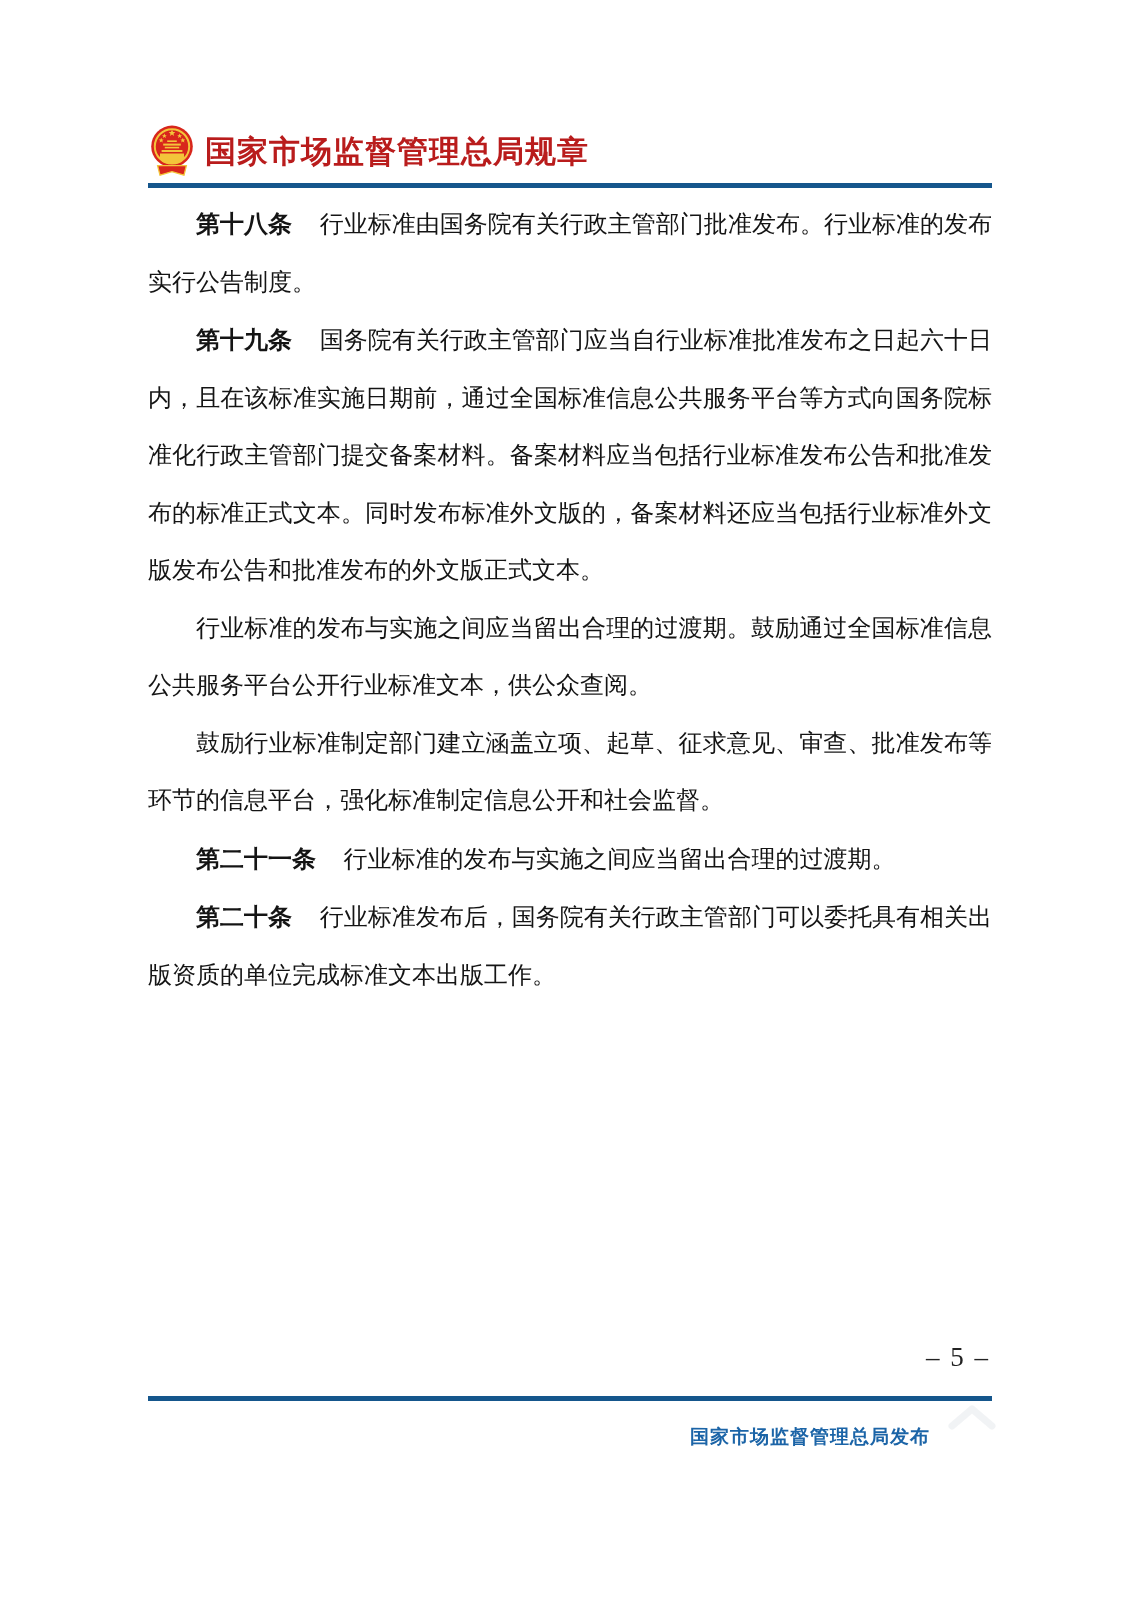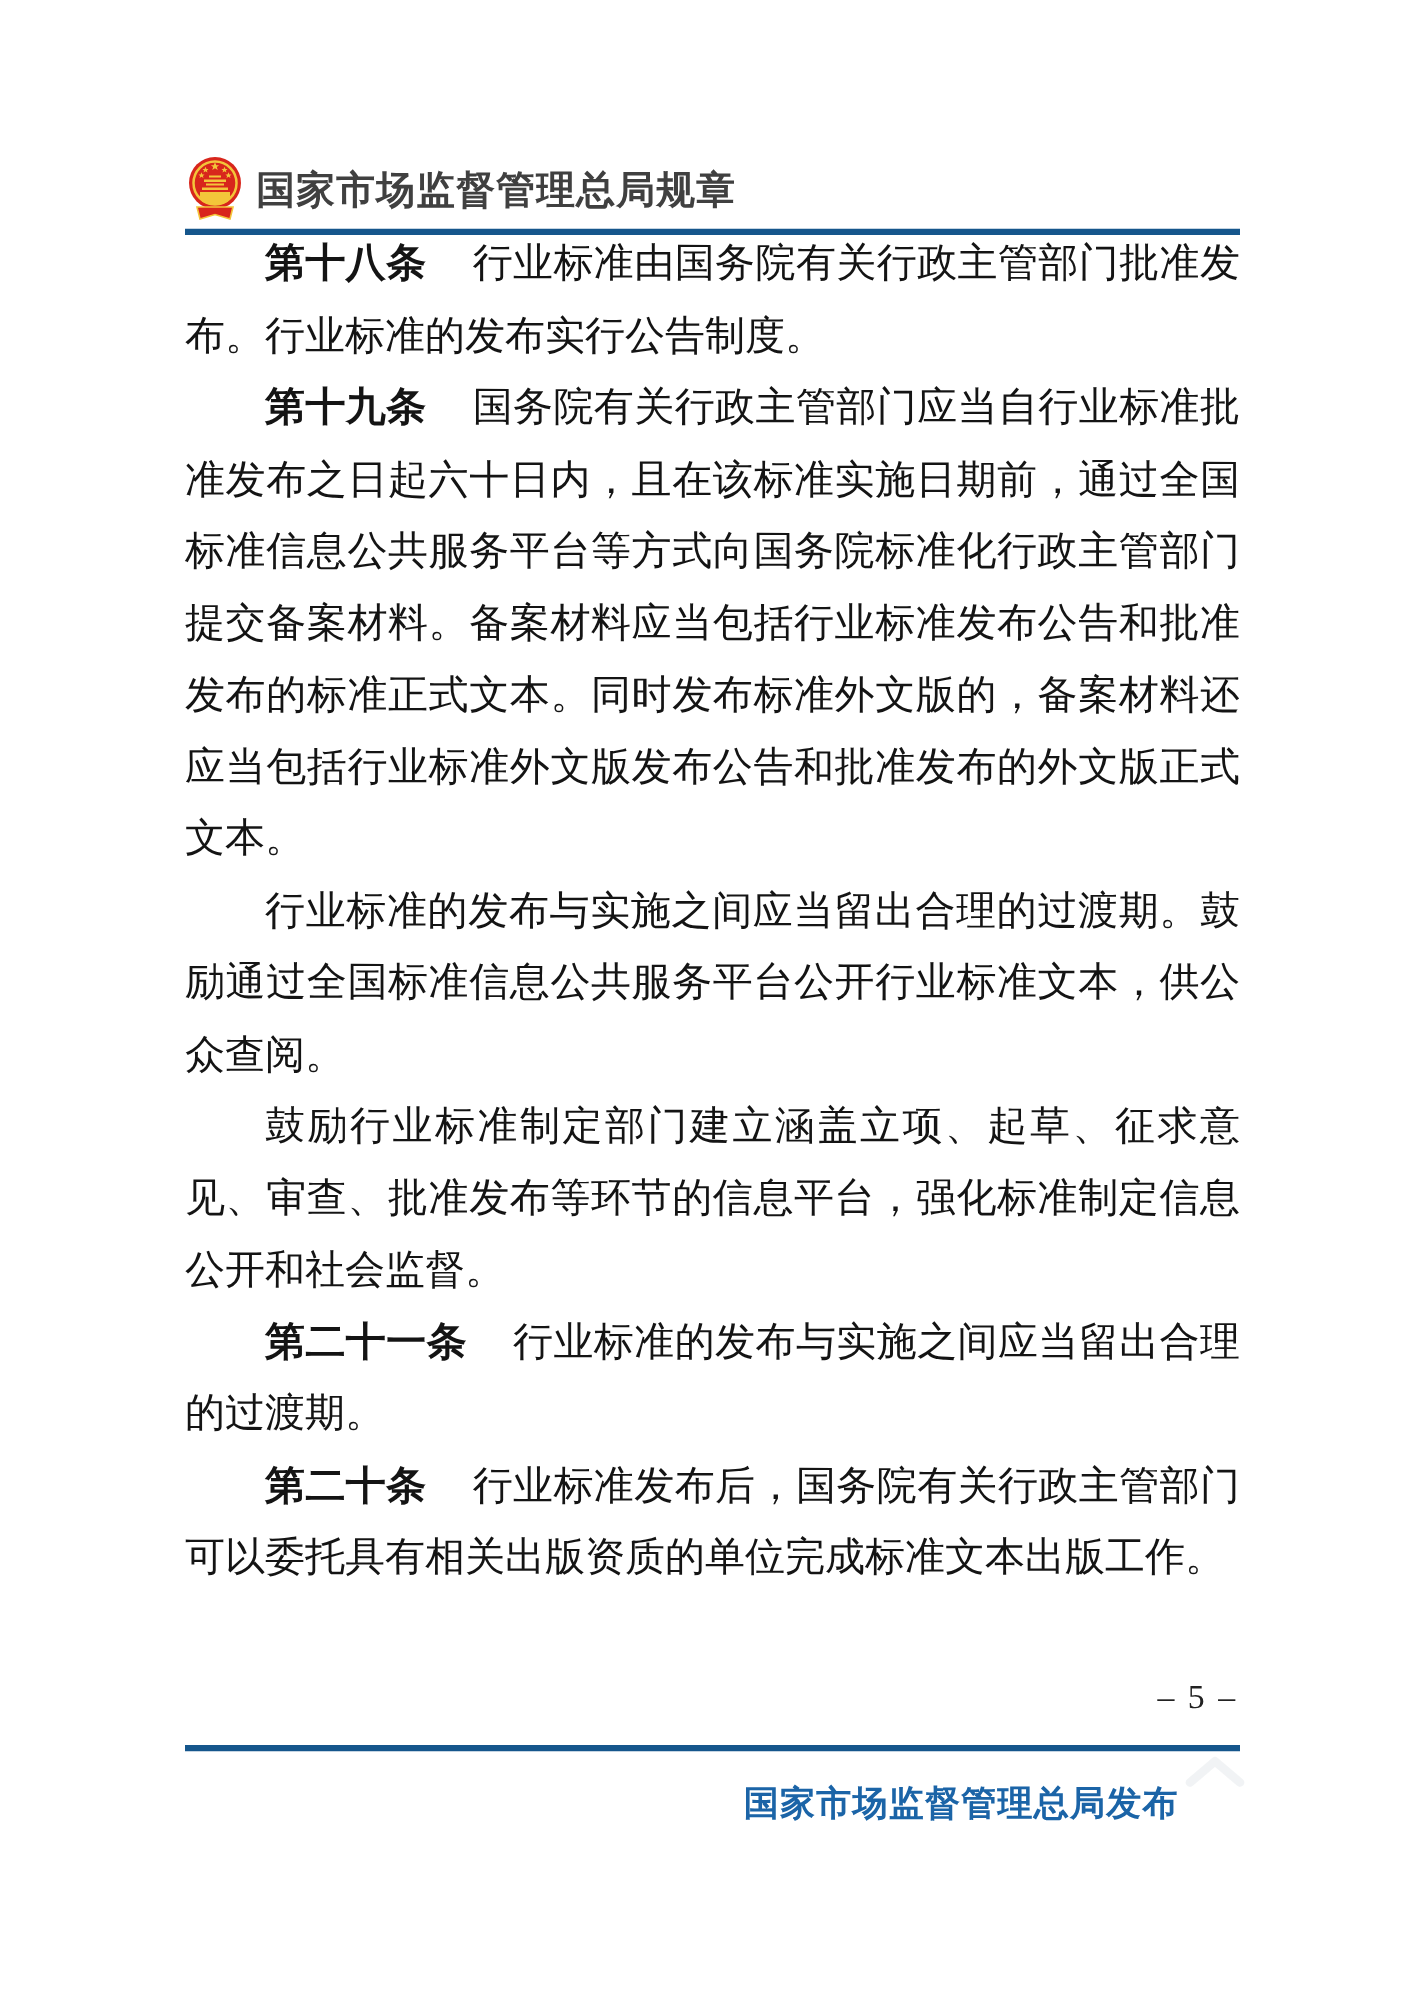--- a/index.html
+++ b/index.html
@@ -22,37 +22,37 @@
     display: flex;
     align-items: center;
     gap: 9px;
     height: 56px;
   }
   .emblem { width: 48px; height: 56px; flex: 0 0 auto; }
   .page-title {
     font-family: "Liberation Sans", sans-serif;
     font-weight: bold;
     font-size: 31px;
-    color: #404040;
+    color: #b91c1c;
     letter-spacing: 1px;
     white-space: nowrap;
   }
   .rule {
     height: 5px;
     background: #15568c;
     width: 844px;
   }
   .header .rule { margin-top: 3px; }
   
   .doc-body {
     position: absolute;
-    top: 182px;
+    top: 195px;
     left: 148px;
     width: 844px;
-    font-size: 32px;
+    font-size: 24px;
     line-height: 57.5px;
     color: #141414;
     text-align: justify;
   }
   .doc-body p { margin: 0; text-indent: 2em; }
   .lead {
     font-family: "Liberation Sans", sans-serif;
     font-weight: bold;
     margin-right: 1.15em;
   }
@@ -67,24 +67,24 @@
     letter-spacing: 2px;
   }
   .footer-rule {
     position: absolute;
     top: 1396px;
     left: 148px;
   }
   .publisher {
     position: absolute;
     top: 1424px;
-    right: 188px;
+    right: 201px;
     font-family: Liberation Serif, serif;
     font-weight: bold;
-    font-size: 28px;
+    font-size: 19px;
     color: #1b64a7;
     letter-spacing: 1px;
     white-space: nowrap;
   }
   .chevron-watermark {
     position: absolute;
     top: 1404px;
     left: 948px;
     width: 48px;
     height: 26px;

